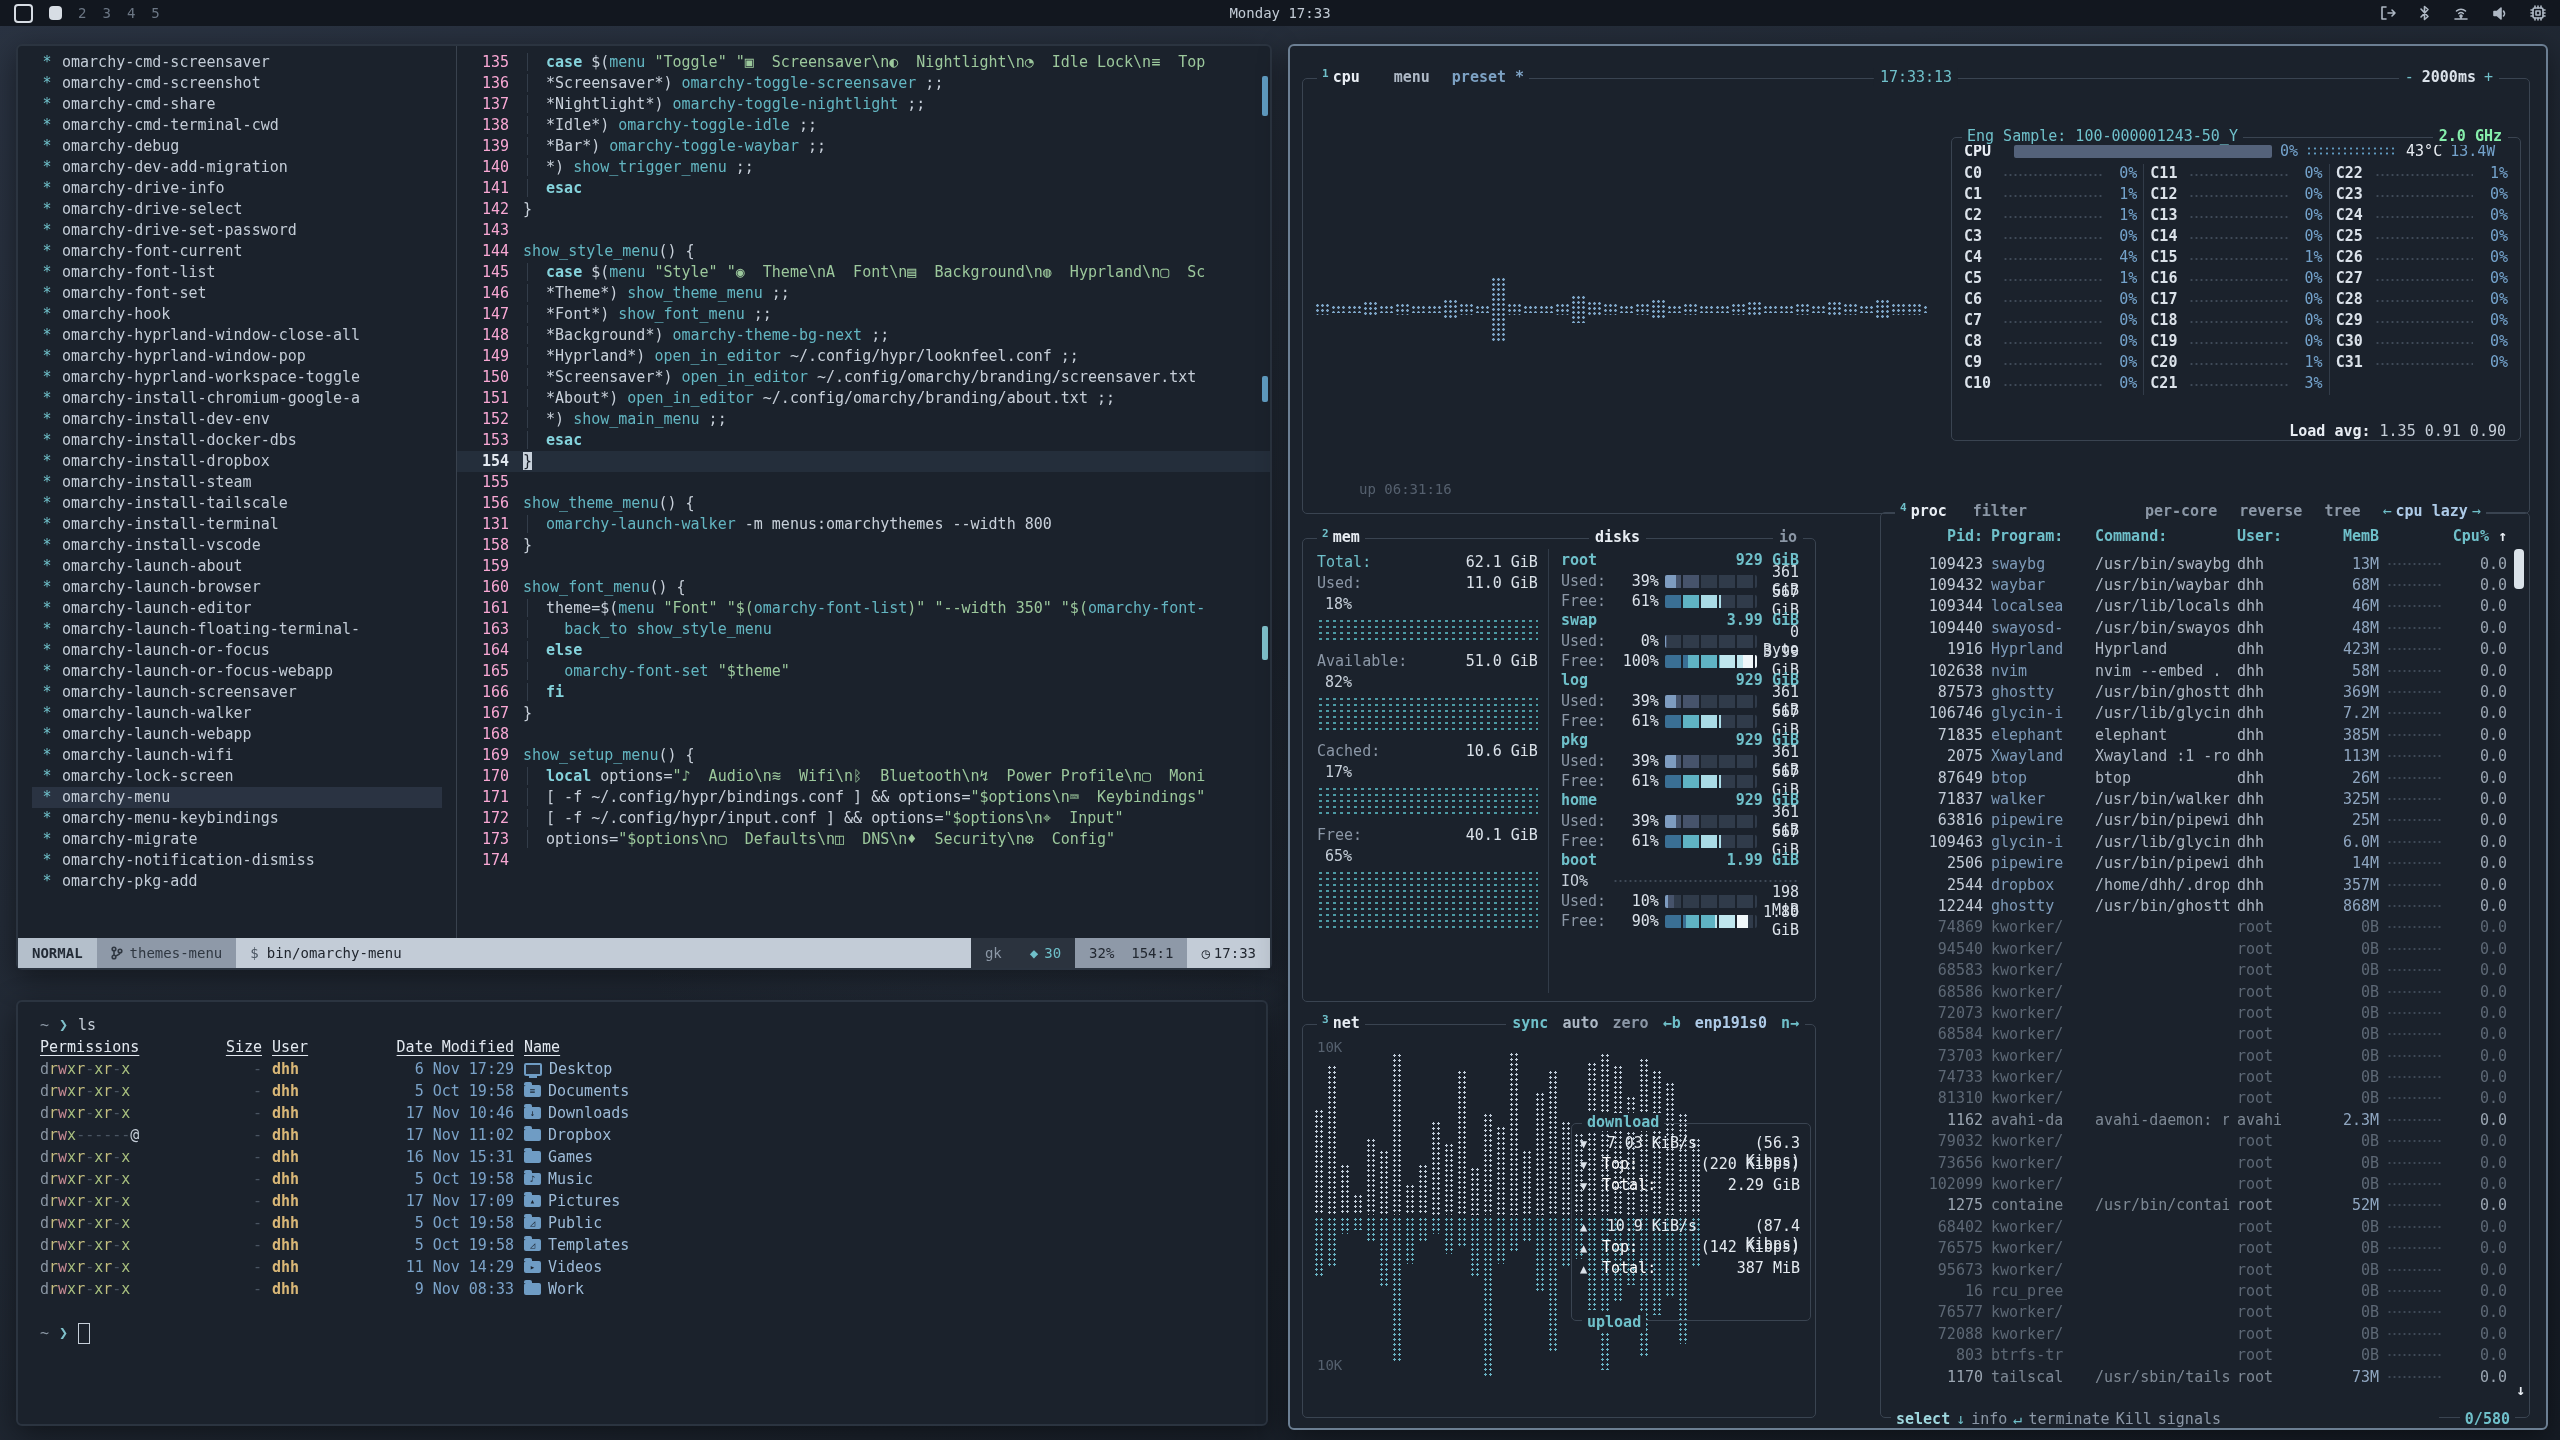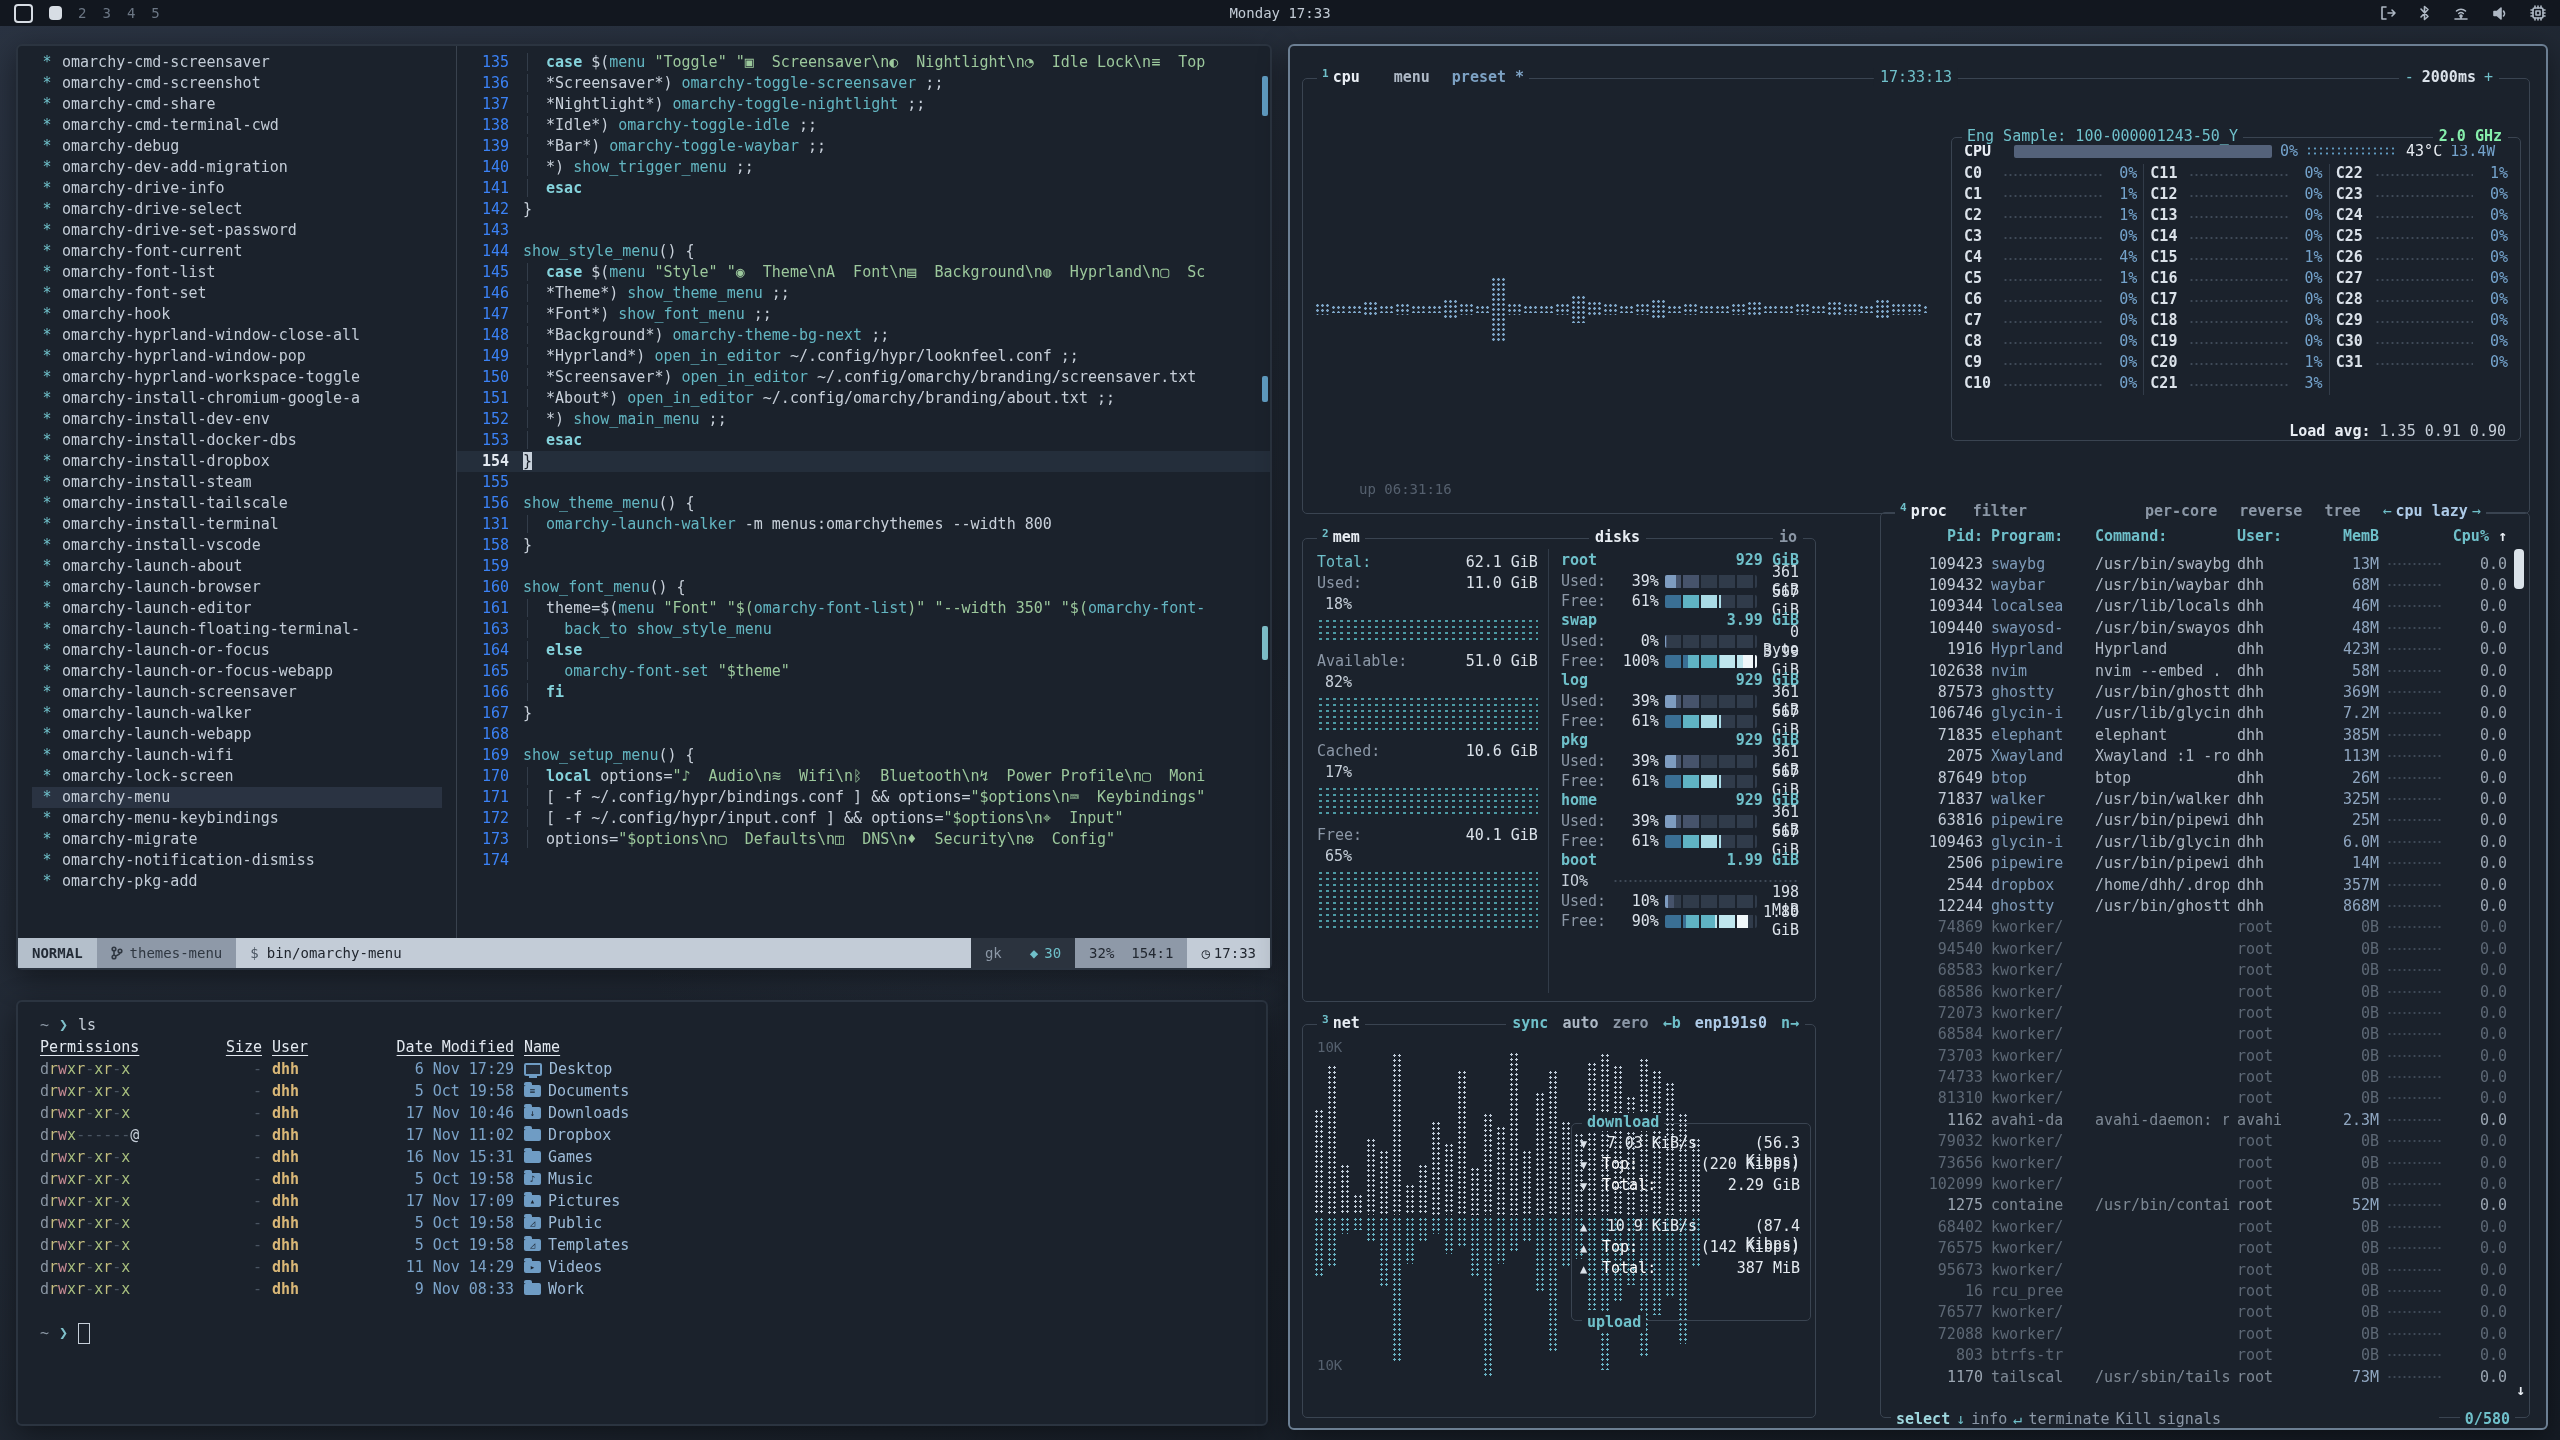--- a/index.html
+++ b/index.html
@@ -27,21 +27,21 @@
   
   #nvim{left:16px;top:44px;width:1252px;height:922px;display:flex;flex-direction:column;}
   .nvim-body{flex:1;display:flex;overflow:hidden;font-size:15px;line-height:21px;}
   .filepane{width:424px;padding:6px 0 0 14px;overflow:hidden;}
   .file-row{display:flex;height:21px;white-space:nowrap;color:#c3ccd7;}
   .file-row .star{color:#6fc0ca;width:30px;text-align:center;}
   .file-row.sel{background:#2a3342;width:410px;}
   .vsep{width:1px;background:#39424e;margin-top:0;}
   .codepane{flex:1;padding-top:6px;position:relative;overflow:hidden;}
   .code-line{display:flex;height:21px;white-space:pre;}
-  .code-line .lnum{width:52px;text-align:right;padding-right:14px;color:#3b82f6;flex:none;}
+  .code-line .lnum{width:52px;text-align:right;padding-right:14px;color:#f9a8d4;flex:none;}
   .code-line.cur{background:#242e3b;}
   .code-line.cur .lnum{color:#e2e8f0;font-weight:bold;}
   .ltext{color:#c8d0da;}
   .ltext .kw{color:#85d3dc;font-weight:bold;}
   .ltext .str{color:#9cc89c;}
   .ltext .cmd{color:#63b6c2;}
   .ltext .ig{border-left:1px solid #333d4a;margin-left:4px;}
   .ltext .cursor{background:#c9d2dc;color:#1b222c;}
   .scrollmark{position:absolute;right:2px;width:6px;border-radius:2px;background:#5f9bc0;}
   

